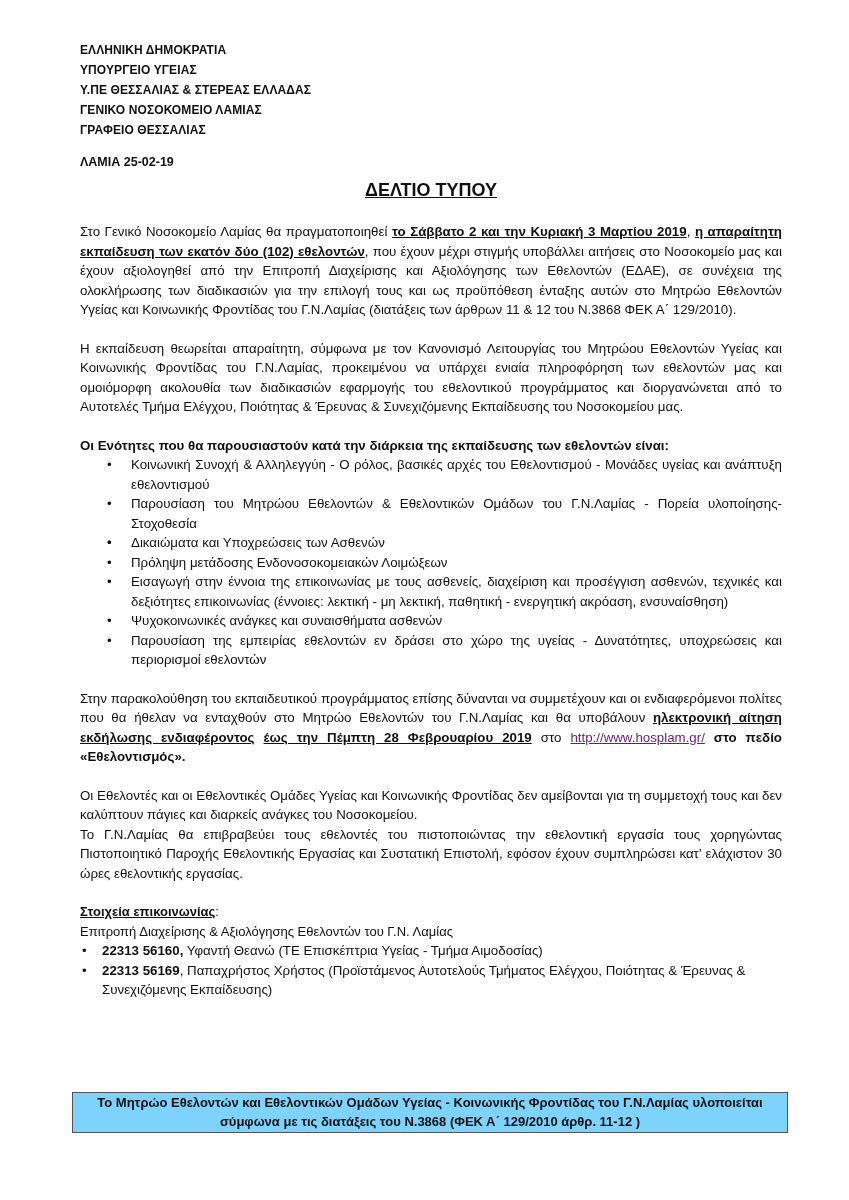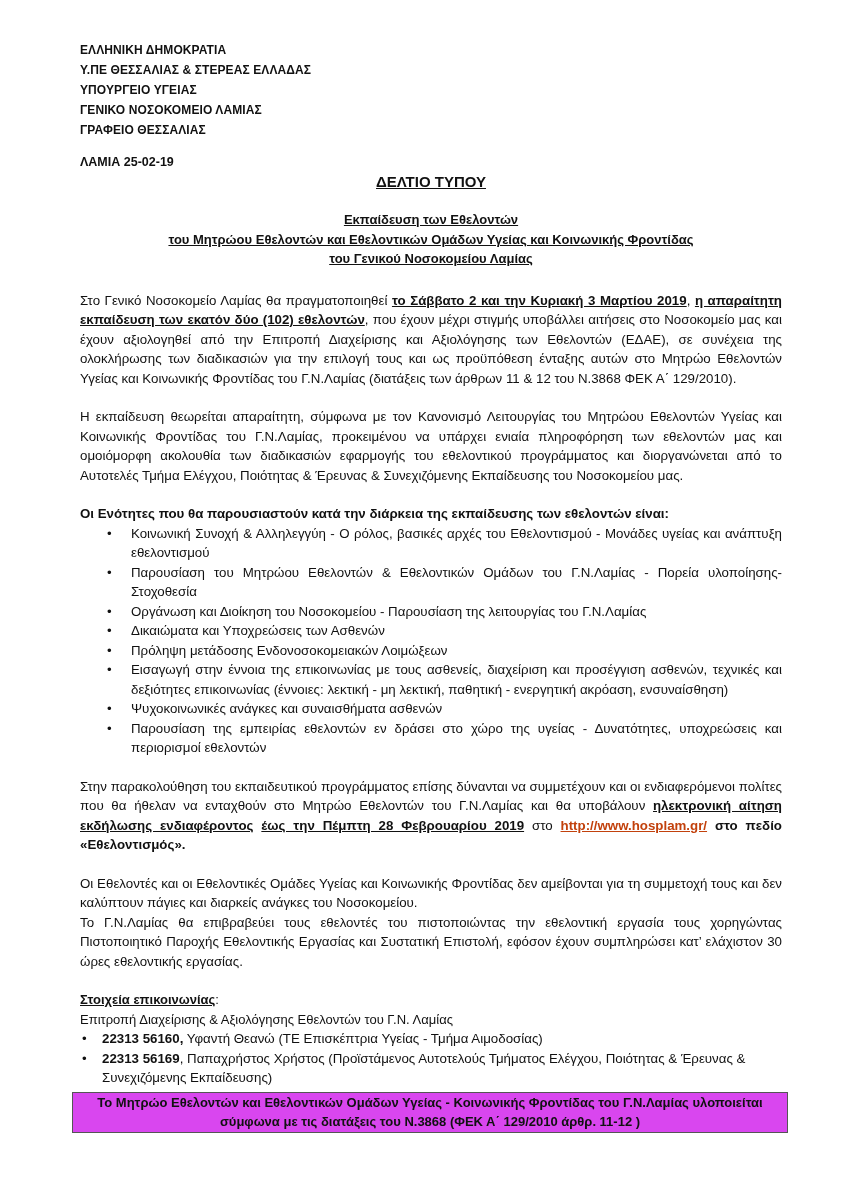--- a/index.html
+++ b/index.html
@@ -4,76 +4,71 @@
   <style>
     html, body { margin: 0; padding: 0; background: #ffffff; }
     body {
       width: 849px; height: 1200px; position: relative; overflow: hidden;
       font-family: "Liberation Sans", sans-serif; color: #111111;
     }
     .page { position: absolute; left: 80px; top: 40px; width: 702px; }
     .header-line { font-size: 12px; font-weight: bold; line-height: 20px; letter-spacing: 0.1px; }
     .date-line { font-size: 12.5px; font-weight: bold; margin-top: 12px; line-height: 20px; }
     .center { text-align: center; }
-    .title { font-size: 15px; font-weight: bold; text-decoration: underline; line-height: 20px; }
+    .title { font-size: 18px; font-weight: bold; text-decoration: underline; margin-top: 8px; line-height: 20px; }
     .subtitle { font-size: 13px; font-weight: bold; text-decoration: underline; line-height: 19px; margin-top: 18px; }
     .subtitle div { line-height: 19.5px; }
     p { margin: 0; font-size: 13.3px; line-height: 19.5px; text-align: justify; }
     .para1 { margin-top: 22px; }
     .para2 { margin-top: 19px; }
     .sec-head { margin-top: 19px; font-weight: bold; font-size: 13.3px; line-height: 19.5px; }
     ul.topics { margin: 0; padding: 0; list-style: none; }
     ul.topics li { position: relative; padding-left: 51px; font-size: 13.3px; line-height: 19.5px; text-align: justify; }
     ul.topics li .bullet { position: absolute; left: 27px; top: 0; }
     .para3 { margin-top: 19px; }
     .para4 { margin-top: 19px; }
     .u { text-decoration: underline; }
     .b { font-weight: bold; }
-    a.link { color: #c2410c; text-decoration: underline; font-weight: bold; }
+    a.link { color: #701a75; text-decoration: underline; font-weight: normal; }
     .contact-head { margin-top: 19px; font-size: 13px; line-height: 19.5px; }
     ul.contacts { margin: 0; padding: 0; list-style: none; }
     ul.contacts li { position: relative; padding-left: 22px; font-size: 13.3px; line-height: 19.5px; }
     ul.contacts li .bullet { position: absolute; left: 2px; top: 0; }
     .footer-box {
       position: absolute; left: 72px; top: 1092px; width: 716px; height: 41px;
-      background: #d946ef; border: 1px solid #555555; box-sizing: border-box;
+      background: #7dd3fc; border: 1px solid #555555; box-sizing: border-box;
       text-align: center; font-weight: bold; font-size: 13px; line-height: 18.5px; padding-top: 1px;
     }
   </style>
 </head>
 <body>
 
 <div class="page">
 
   <div>
     <div class="header-line">ΕΛΛΗΝΙΚΗ ΔΗΜΟΚΡΑΤΙΑ</div>
+    <div class="header-line">ΥΠΟΥΡΓΕΙΟ ΥΓΕΙΑΣ</div>
     <div class="header-line">Υ.ΠΕ ΘΕΣΣΑΛΙΑΣ &amp; ΣΤΕΡΕΑΣ ΕΛΛΑΔΑΣ</div>
-    <div class="header-line">ΥΠΟΥΡΓΕΙΟ ΥΓΕΙΑΣ</div>
     <div class="header-line">ΓΕΝΙΚΟ ΝΟΣΟΚΟΜΕΙΟ ΛΑΜΙΑΣ</div>
     <div class="header-line">ΓΡΑΦΕΙΟ ΘΕΣΣΑΛΙΑΣ</div>
     <div class="date-line">ΛΑΜΙΑ 25-02-19</div>
   </div>
 
   <div class="title center">ΔΕΛΤΙΟ ΤΥΠΟΥ</div>
 
-  <div class="subtitle center">
-    <div>Εκπαίδευση των Εθελοντών</div>
-    <div>του Μητρώου Εθελοντών και Εθελοντικών Ομάδων Υγείας και Κοινωνικής Φροντίδας</div>
-    <div>του Γενικού Νοσοκομείου Λαμίας</div>
-  </div>
 
   <p class="para1"><span>Στο Γενικό Νοσοκομείο Λαμίας θα πραγματοποιηθεί </span><span class="b u">το Σάββατο 2 και την Κυριακή 3 Μαρτίου 2019</span><span>, </span><span class="b u">η απαραίτητη εκπαίδευση των εκατόν δύο (102) εθελοντών</span><span>, που έχουν μέχρι στιγμής υποβάλλει αιτήσεις στο Νοσοκομείο μας και έχουν αξιολογηθεί από την Επιτροπή Διαχείρισης και Αξιολόγησης των Εθελοντών (ΕΔΑΕ), σε συνέχεια της ολοκλήρωσης των διαδικασιών για την επιλογή τους και ως προϋπόθεση ένταξης αυτών στο Μητρώο Εθελοντών Υγείας και Κοινωνικής Φροντίδας του Γ.Ν.Λαμίας (διατάξεις των άρθρων 11 &amp; 12 του Ν.3868 ΦΕΚ Α΄ 129/2010).</span></p>
 
   <p class="para2">Η εκπαίδευση θεωρείται απαραίτητη, σύμφωνα με τον Κανονισμό Λειτουργίας του Μητρώου Εθελοντών Υγείας και Κοινωνικής Φροντίδας του Γ.Ν.Λαμίας, προκειμένου να υπάρχει ενιαία πληροφόρηση των εθελοντών μας και ομοιόμορφη ακολουθία των διαδικασιών εφαρμογής του εθελοντικού προγράμματος και διοργανώνεται από το Αυτοτελές Τμήμα Ελέγχου, Ποιότητας &amp; Έρευνας &amp; Συνεχιζόμενης Εκπαίδευσης του Νοσοκομείου μας.</p>
 
   <div class="sec-head">Οι Ενότητες που θα παρουσιαστούν κατά την διάρκεια της εκπαίδευσης των εθελοντών είναι:</div>
   <ul class="topics">
     <li><span class="bullet">•</span><span>Κοινωνική Συνοχή &amp; Αλληλεγγύη - Ο ρόλος, βασικές αρχές του Εθελοντισμού - Μονάδες υγείας και ανάπτυξη εθελοντισμού</span></li>
     <li><span class="bullet">•</span><span>Παρουσίαση του Μητρώου Εθελοντών &amp; Εθελοντικών Ομάδων του Γ.Ν.Λαμίας - Πορεία υλοποίησης-Στοχοθεσία</span></li>
-    <li><span class="bullet">•</span><span>Οργάνωση και Διοίκηση του Νοσοκομείου - Παρουσίαση της λειτουργίας του Γ.Ν.Λαμίας</span></li>
+    <li><span class="bullet">•</span></li>
     <li><span class="bullet">•</span><span>Δικαιώματα και Υποχρεώσεις των Ασθενών</span></li>
     <li><span class="bullet">•</span><span>Πρόληψη μετάδοσης Ενδονοσοκομειακών Λοιμώξεων</span></li>
     <li><span class="bullet">•</span><span>Εισαγωγή στην έννοια της επικοινωνίας με τους ασθενείς, διαχείριση και προσέγγιση ασθενών, τεχνικές και δεξιότητες επικοινωνίας (έννοιες: λεκτική - μη λεκτική, παθητική - ενεργητική ακρόαση, ενσυναίσθηση)</span></li>
     <li><span class="bullet">•</span><span>Ψυχοκοινωνικές ανάγκες και συναισθήματα ασθενών</span></li>
     <li><span class="bullet">•</span><span>Παρουσίαση της εμπειρίας εθελοντών εν δράσει στο χώρο της υγείας - Δυνατότητες, υποχρεώσεις και περιορισμοί εθελοντών</span></li>
   </ul>
 
   <p class="para3"><span>Στην παρακολούθηση του εκπαιδευτικού προγράμματος επίσης δύνανται να συμμετέχουν και οι ενδιαφερόμενοι πολίτες που θα ήθελαν να ενταχθούν στο Μητρώο Εθελοντών του Γ.Ν.Λαμίας και θα υποβάλουν </span><span class="b u">ηλεκτρονική αίτηση εκδήλωσης ενδιαφέροντος</span><span> </span><span class="b u">έως την Πέμπτη 28 Φεβρουαρίου 2019</span><span> στο </span><a class="link" href="#">http://www.hosplam.gr/</a><span class="b"> στο πεδίο «Εθελοντισμός».</span></p>
 
   <p class="para4">Οι Εθελοντές και οι Εθελοντικές Ομάδες Υγείας και Κοινωνικής Φροντίδας δεν αμείβονται για τη συμμετοχή τους και δεν καλύπτουν πάγιες και διαρκείς ανάγκες του Νοσοκομείου.</p>

